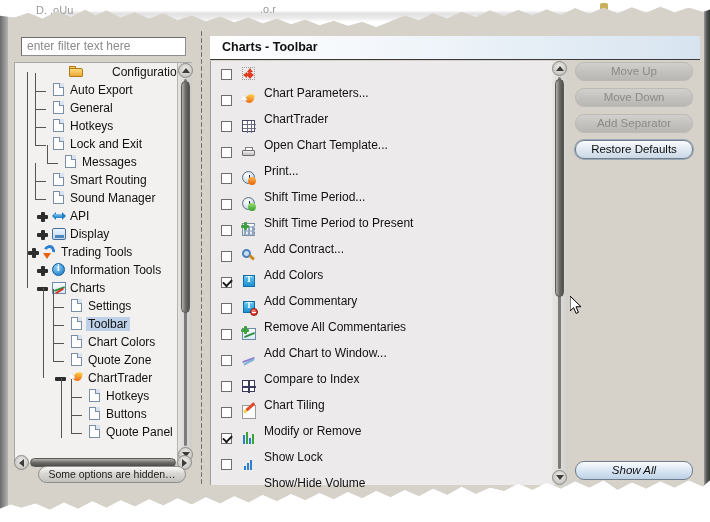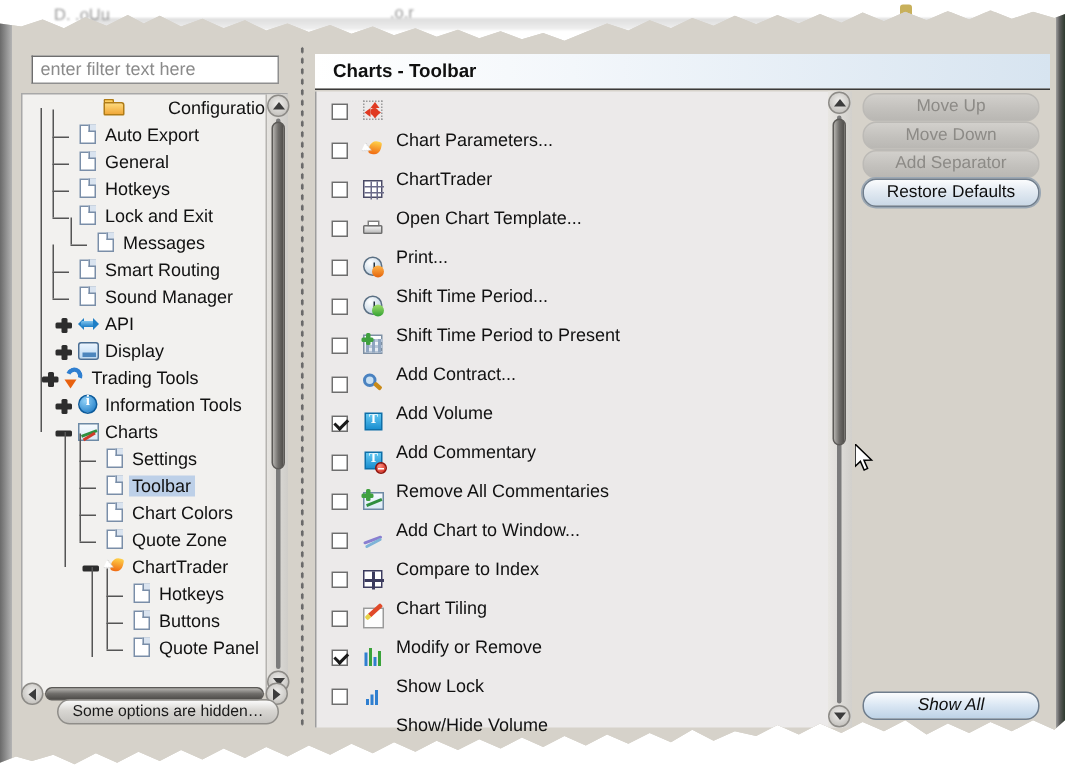--- a/index.html
+++ b/index.html
@@ -496,20 +496,21 @@
   
   .list-sb {
     position:absolute; left:552px; top:61px; width:16px; height:424px;
     background:linear-gradient(to right,#e9e7e3,#d2d0cc);
   }
 
   
   .btn-col { position:absolute; left:575px; top:62px; width:120px; }
   .btn {
     display:block; width:118px; height:19px;
+    margin-bottom:7px;
     border-radius:9px;
     font-size:11.5px; text-align:center; line-height:17px;
     white-space:nowrap; overflow:hidden;
   }
   .btn.disabled {
     background:linear-gradient(#d2d0cc,#c3c1bd 55%,#b9b7b3);
     border:1px solid #bcbab6;
     color:#8c8a86;
   }
   .btn.enabled {
@@ -915,21 +916,21 @@
               <span class="olbl">Add Contract...</span>
             </div>
             <div class="opt-row">
               <span class="cb"></span>
               <span class="oico">
                 <span class="i-mag">
                   <span class="g"></span>
                   <span class="hd"></span>
                 </span>
               </span>
-              <span class="olbl">Add Volume</span>
+              <span class="olbl">Add Colors</span>
             </div>
             <div class="opt-row">
               <span class="cb on"></span>
               <span class="oico">
                 <span class="i-comment"></span>
               </span>
               <span class="olbl">Add Commentary</span>
             </div>
             <div class="opt-row">
               <span class="cb"></span>

